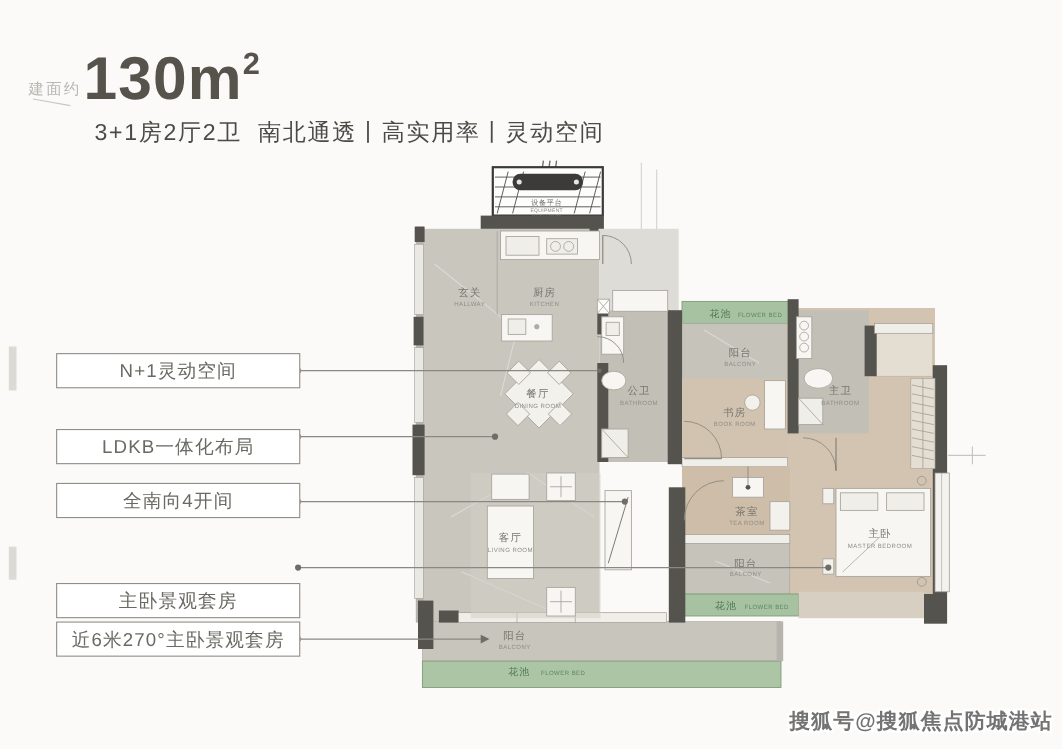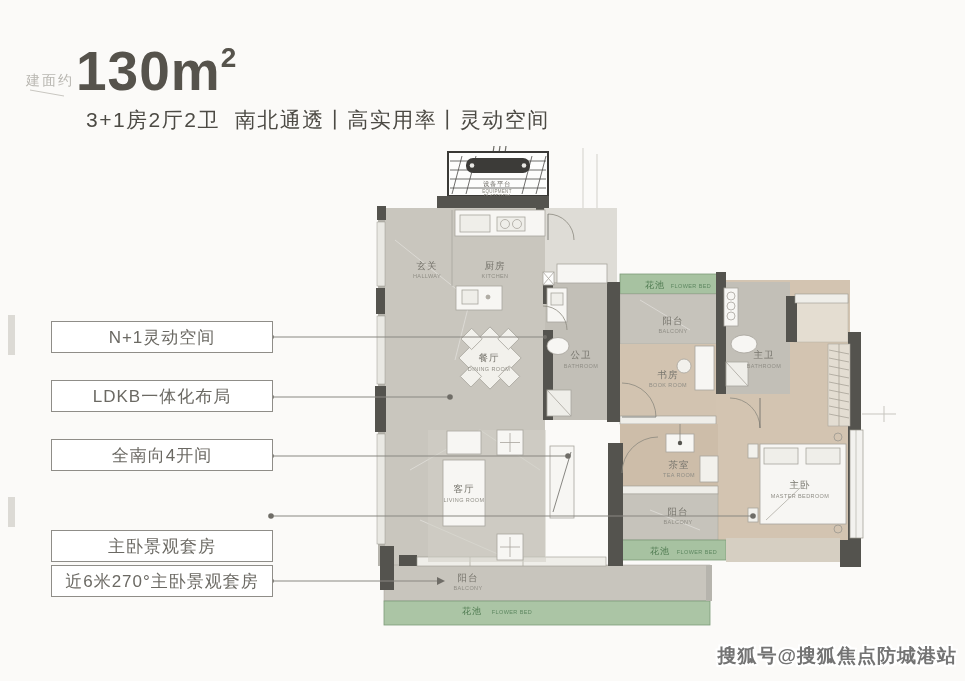--- a/index.html
+++ b/index.html
@@ -298,21 +298,21 @@
   </g>
 </svg>
 
 <div class="area-prefix">建面约</div>
 <div class="title"><span>130m</span><sup>2</sup></div>
 <div class="tagline">3+1房2厅2卫  南北通透丨高实用率丨灵动空间</div>
 
 <div class="feature" style="top:321px">
     <span>N+1灵动空间</span>
   </div>
-<div class="feature" style="top:380px">
+<div class="feature" style="top:390px">
     <span>LDKB一体化布局</span>
   </div>
 <div class="feature" style="top:439px">
     <span>全南向4开间</span>
   </div>
 <div class="feature" style="top:530px">
     <span>主卧景观套房</span>
   </div>
 <div class="feature" style="top:565px">
     <span>近6米270°主卧景观套房</span>

